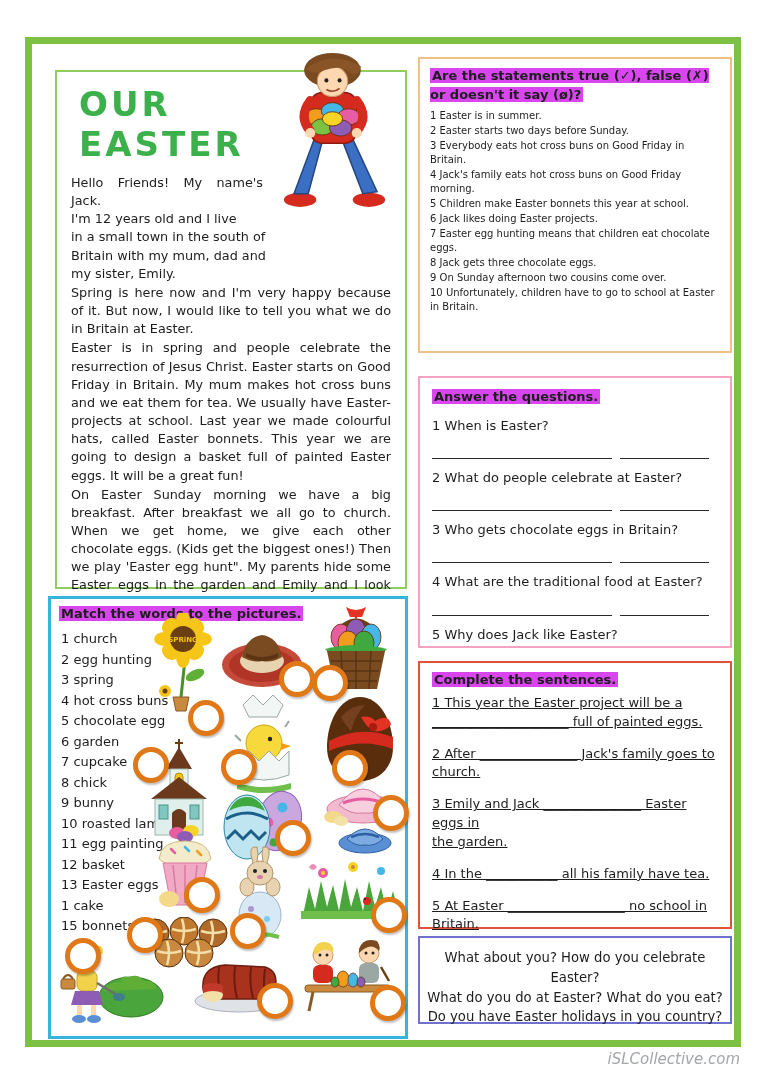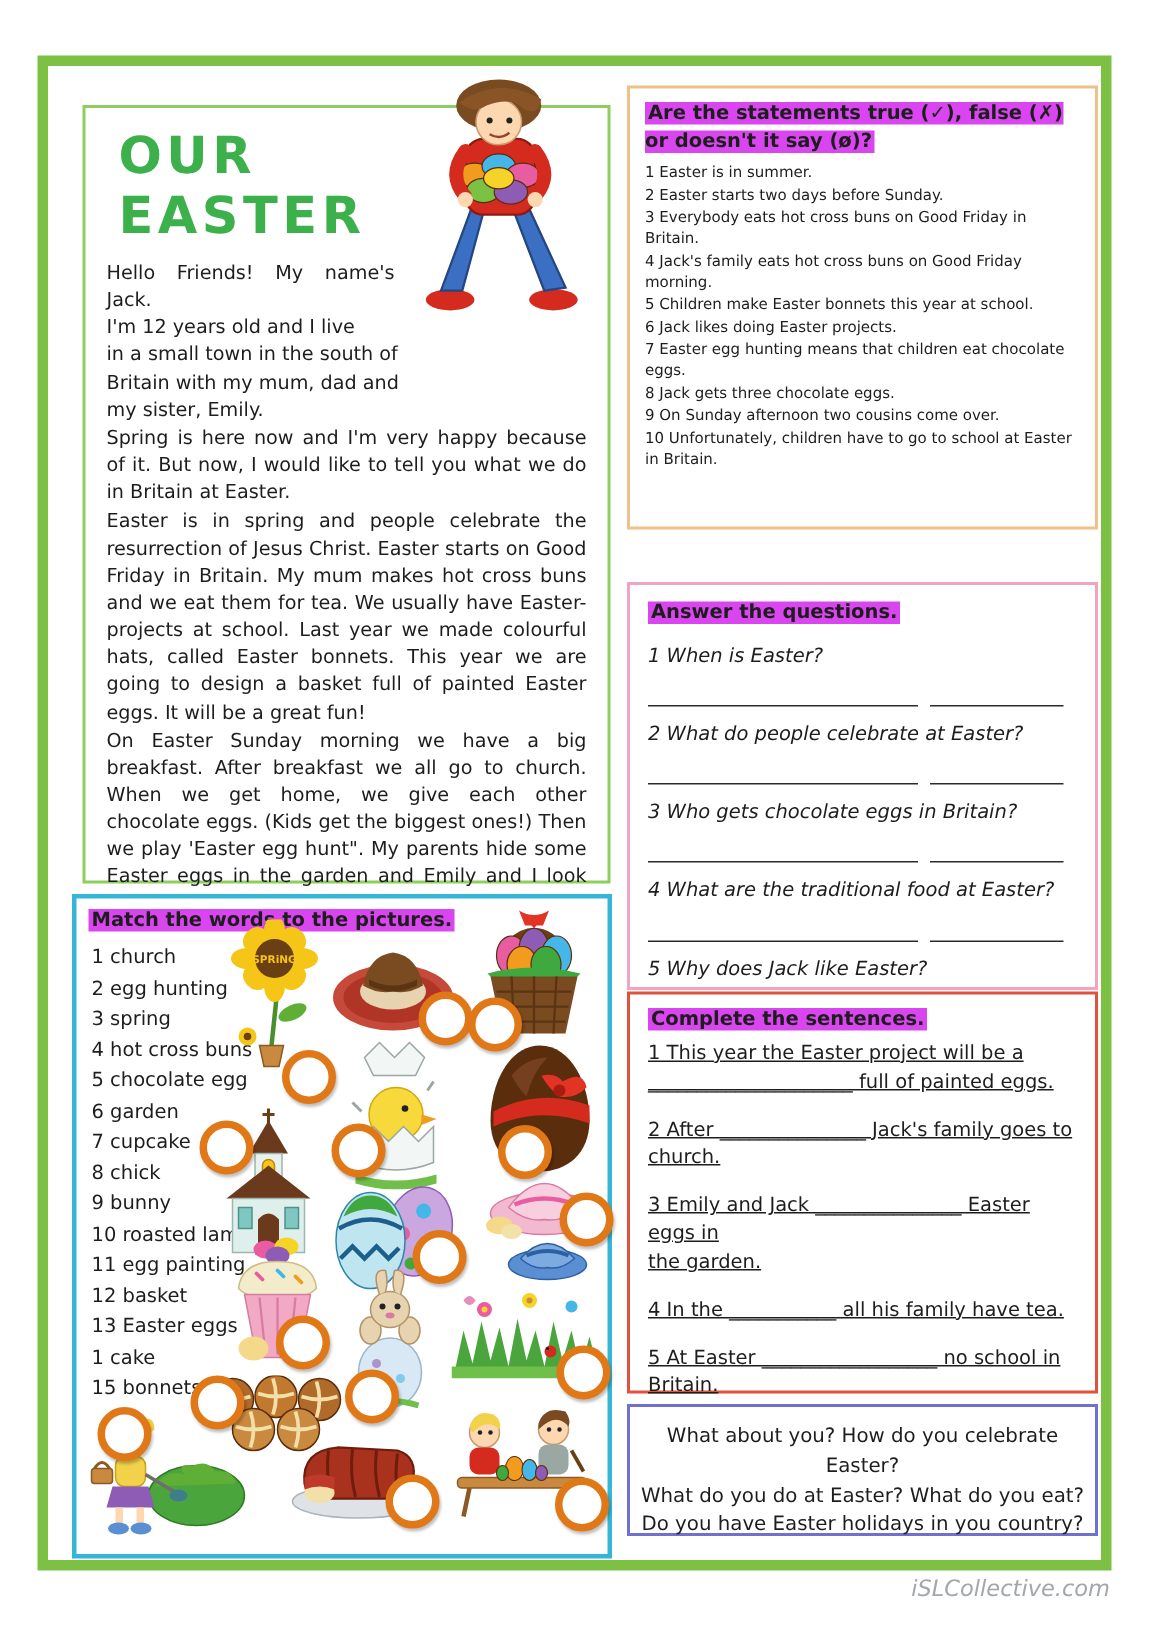--- a/index.html
+++ b/index.html
@@ -4,35 +4,35 @@
 <style>
   html,body{margin:0;padding:0;background:#fff;}
   .sheet{position:relative;width:766px;height:1084px;background:#ffffff;overflow:hidden;
          font-family:"DejaVu Sans",sans-serif;color:#1d1d1d;}
   .frame{position:absolute;left:25px;top:37px;width:716px;height:1010px;
          border:7px solid #7cc143;box-sizing:border-box;}
   .panel{position:absolute;box-sizing:border-box;background:#fff;}
   .panel-intro{left:55px;top:70px;width:352px;height:519px;border:2px solid #8fce5e;padding:8px 14px 6px 14px;}
   .panel-match{left:48px;top:596px;width:360px;height:443px;border:3px solid #35b6d8;padding:6px 8px;}
   .panel-statements{left:418px;top:57px;width:314px;height:296px;border:2px solid #f0c08a;padding:8px 10px;}
-  .panel-questions{left:418px;top:376px;width:314px;height:272px;border:2px solid #f2a3c2;padding:10px 12px;margin-top:12px;}
+  .panel-questions{left:418px;top:376px;width:314px;height:272px;border:2px solid #f2a3c2;padding:10px 12px;}
   .panel-complete{left:418px;top:661px;width:314px;height:268px;border:2px solid #e1523d;padding:8px 12px;}
   .panel-about{left:418px;top:936px;width:314px;height:88px;border:2px solid #7070cf;padding:10px 6px;}
 
   .title{color:#3cb04a;font-size:34px;font-weight:bold;letter-spacing:3px;margin:4px 0 10px 8px;}
   .boy{float:right;width:128px;height:162px;margin:-30px -6px 4px 6px;}
   .intro-text p{margin:0 0 1px 0;font-size:12.8px;line-height:1.42;text-align:justify;white-space:pre-line;}
 
   .hl{background:#d946ef;padding:0 2px;font-weight:bold;}
   .hd{font-size:13px;line-height:1.45;margin-bottom:4px;}
 
   .stmt{font-size:10px;line-height:1.4;margin:0 0 1px 0;}
   .word{font-size:13px;line-height:1.58;}
 
-  .q-item{margin-bottom:6px;font-style:italic;}
+  .q-item{margin-bottom:6px;}
   .q-text{font-size:13px;line-height:1.4;margin:10px 0 0 0;}
   .answer-line{display:flex;gap:8px;margin-top:22px;}
   .answer-line span{display:block;border-bottom:1.5px solid #2b2b2b;height:1px;}
   .answer-line .seg-a{width:63%;}
   .answer-line .seg-b{width:31%;}
 
   .c-item{font-size:13px;line-height:1.45;white-space:pre-line;margin:0 0 13px 0;text-decoration:underline;}
 
   .about-line{font-size:13.2px;line-height:1.5;text-align:center;}
 

